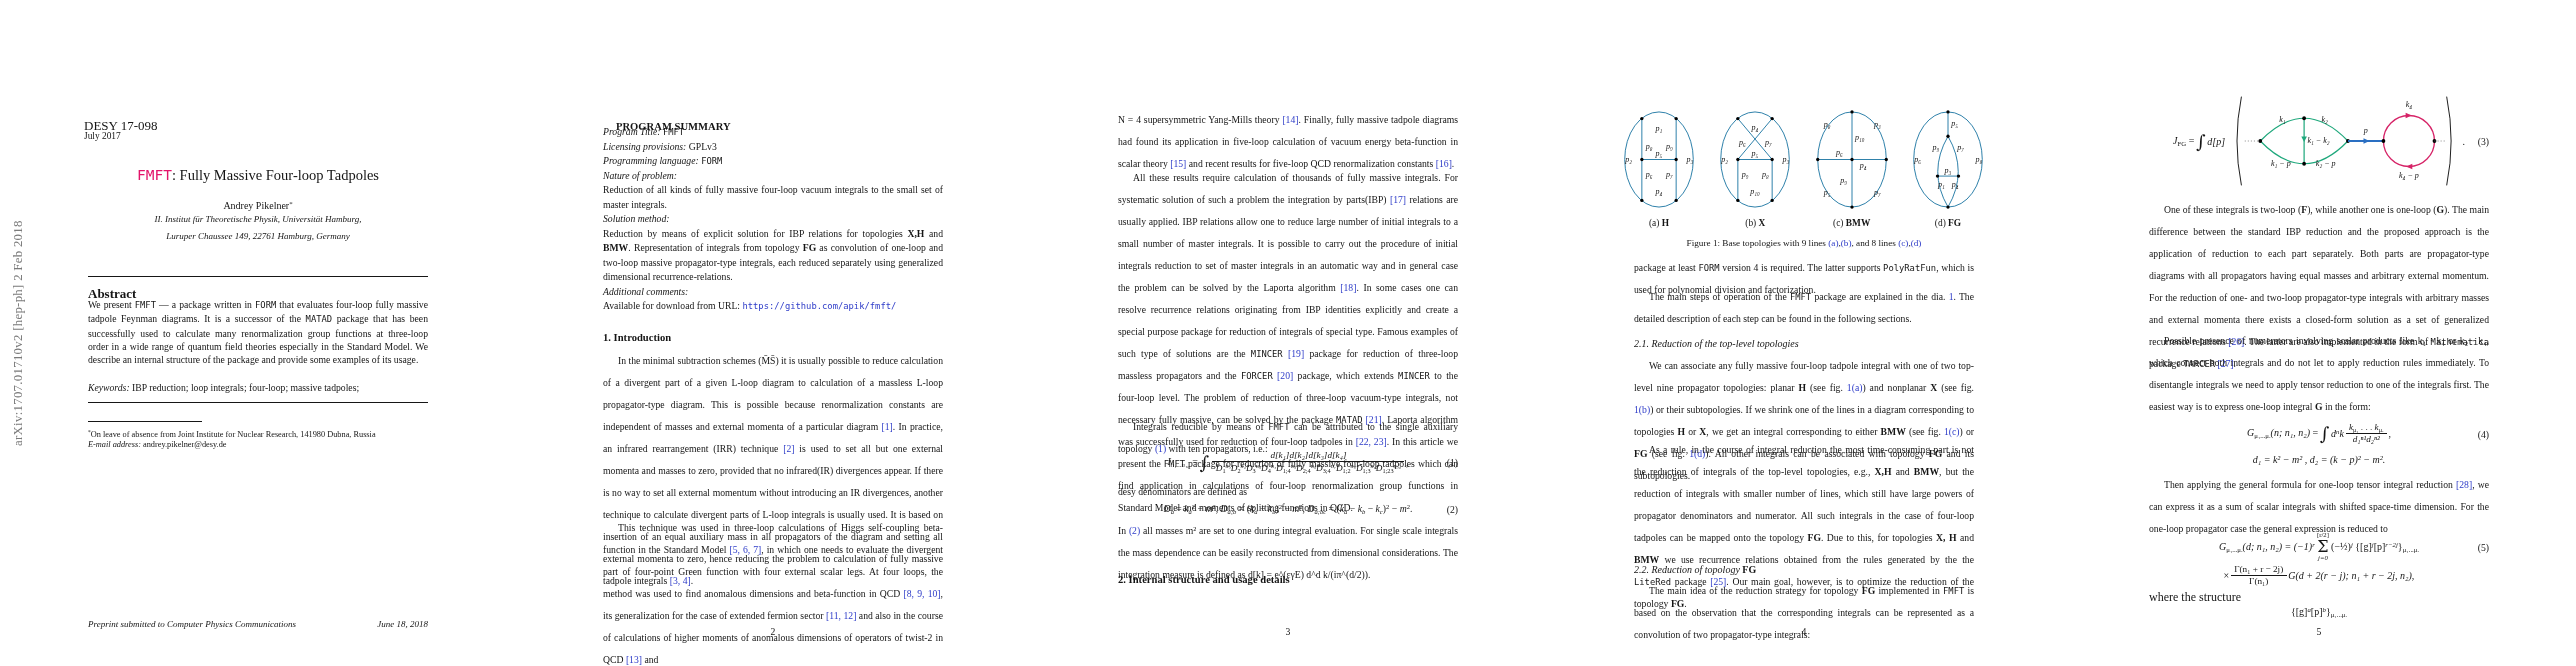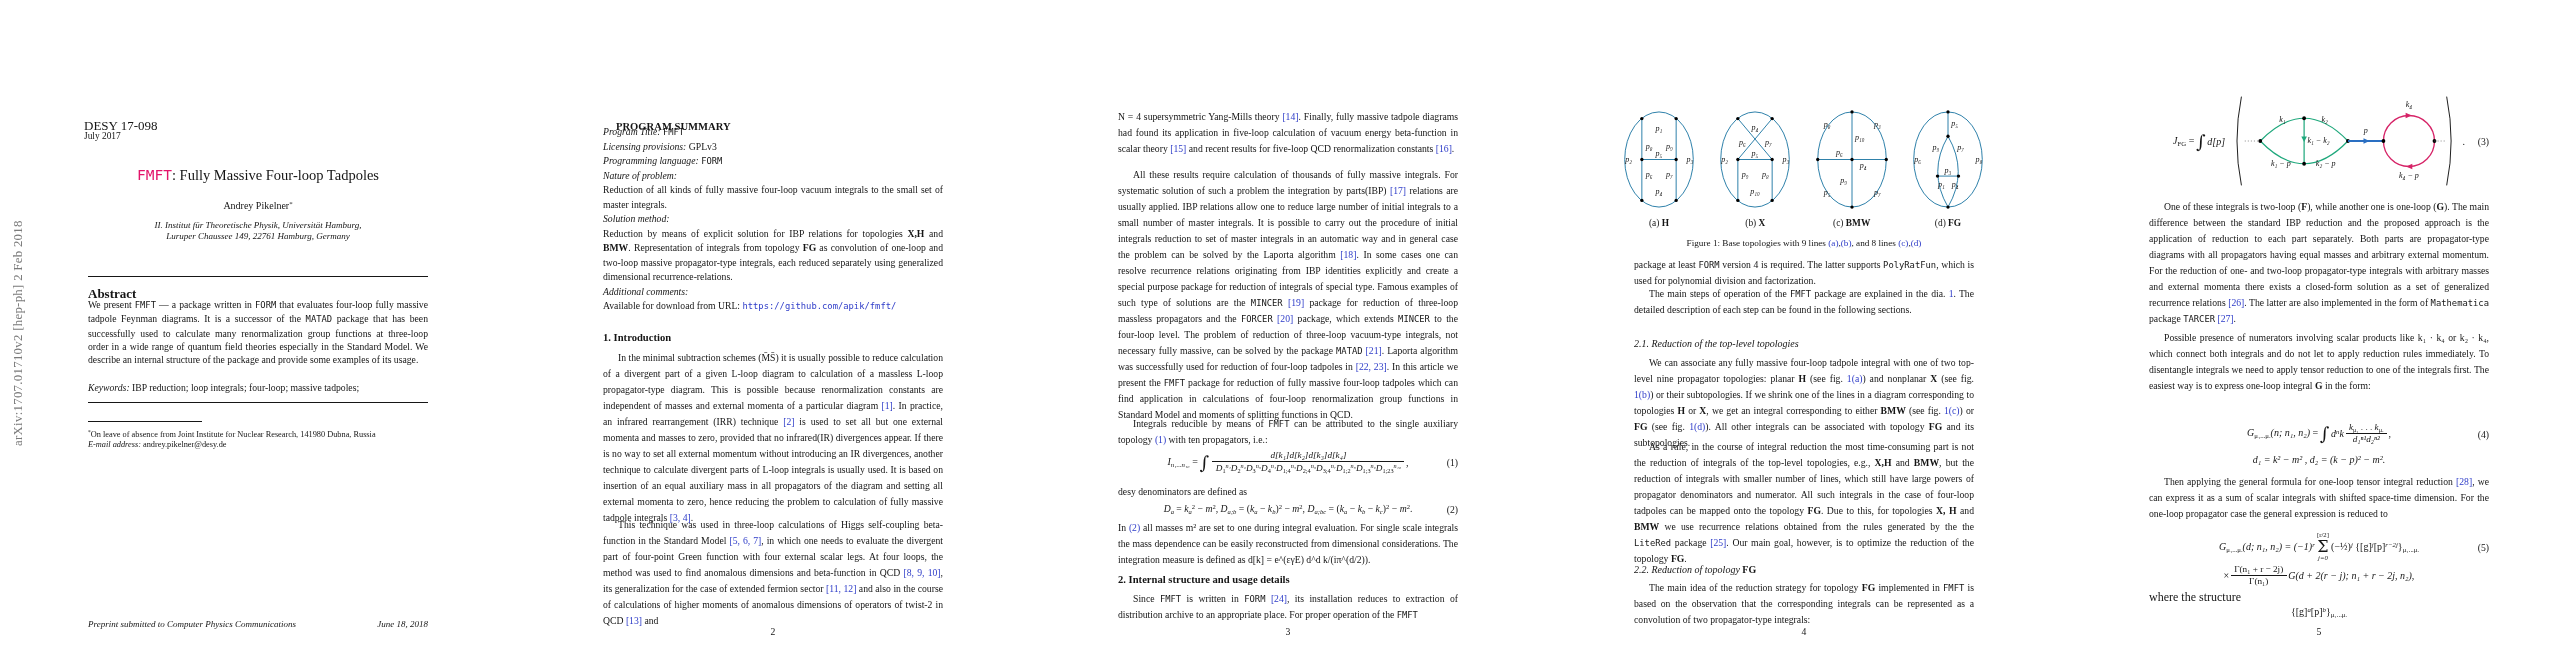--- a/index.html
+++ b/index.html
@@ -2,21 +2,21 @@
 <html lang="en" style="font-size:9px"><head>
 <meta charset="utf-8">
 <style>
   html,body{margin:0;padding:0;background:#fff;}
   .canvas{position:relative;width:2576px;height:667px;background:#fff;overflow:hidden;
           font-family:"Liberation Serif","DejaVu Serif",serif;color:#151515;}
   .page{position:absolute;top:0;width:515px;height:667px;background:#fff;}
   .pg1{left:0}.pg2{left:515px}.pg3{left:1030px}.pg4{left:1546px}.pg5{left:2061px}
   .abs{position:absolute;}
   .blk{position:absolute;left:88px;width:340px;}
-  .just{text-align:justify;font-size:9.7px;line-height:16px;}
+  .just{text-align:justify;font-size:9.7px;line-height:22px;}
   .ind{text-indent:15px;}
   .ctr{text-align:center;}
   p{margin:0;}
   .it{font-style:italic;}
   .b{font-weight:bold;}
   .mono{font-family:"DejaVu Sans Mono",monospace;font-size:91%;}
   .link{color:#2d3bc8;}
   .sb{font-size:68%;vertical-align:-0.3em;}
   .sp{font-size:68%;vertical-align:0.5em;}
   .edge-line{position:absolute;left:0;top:31px;width:1.1px;height:600px;background:#2e2e2e;}
@@ -65,21 +65,21 @@
 
   <div class="page pg1">
     <div class="arxiv">arXiv:1707.01710v2  [hep-ph]  2 Feb 2018</div>
     <div class="abs" style="left:84px;top:118px;font-size:13px;">DESY 17-098</div>
     <div class="abs" style="left:84px;top:131px;font-size:9.4px;">July 2017</div>
 
     <div class="blk ctr title" style="top:167px;">
       <span class="code">FMFT</span><span>: Fully Massive Four-loop Tadpoles</span>
     </div>
     <div class="blk ctr" style="top:200px;font-size:10px;"><span>Andrey Pikelner</span><span class="sp">*</span></div>
-    <div class="blk ctr it" style="top:220px;font-size:9px;">II. Institut für Theoretische Physik, Universität Hamburg,</div>
+    <div class="blk ctr it" style="top:214px;font-size:9px;">II. Institut für Theoretische Physik, Universität Hamburg,</div>
     <div class="blk ctr it" style="top:231px;font-size:9px;">Luruper Chaussee 149, 22761 Hamburg, Germany</div>
 
     <div class="rule" style="top:276px;"></div>
     <div class="blk" style="top:286px;font-size:13px;font-weight:bold;">Abstract</div>
     <p class="blk just" style="top:298px;line-height:13.3px;">We present <span class="mono">FMFT</span> — a package written in <span class="mono">FORM</span> that evaluates four-loop fully massive tadpole Feynman diagrams. It is a successor of the <span class="mono">MATAD</span> package that has been successfully used to calculate many renormalization group functions at three-loop order in a wide range of quantum field theories especially in the Standard Model. We describe an internal structure of the package and provide some examples of its usage.</p>
     <div class="blk" style="top:382px;font-size:9.7px;"><span class="it">Keywords:  </span><span>IBP reduction; loop integrals; four-loop; massive tadpoles;</span></div>
     <div class="rule" style="top:402px;"></div>
 
     <div class="rule" style="top:421px;width:114px;height:0.7px;"></div>
     <div class="blk fn" style="top:427px;"><span class="sp">*</span><span>On leave of absence from Joint Institute for Nuclear Research, 141980 Dubna, Russia</span></div>
@@ -128,21 +128,20 @@
 
     <div class="blk" style="top:486px;font-size:9.7px;">desy denominators are defined as</div>
 
     <div class="eqflex" style="top:501px;height:16.7px;font-size:9.7px;">
       <span><span class="it">D</span><span class="sb it">a</span><span> = </span><span class="it">k</span><span class="sb it">a</span><span class="sp">2</span><span> − </span><span class="it">m</span><span class="sp">2</span><span>,   </span><span class="it">D</span><span class="sb it">a;b</span><span> = (</span><span class="it">k</span><span class="sb it">a</span><span> − </span><span class="it">k</span><span class="sb it">b</span><span>)</span><span class="sp">2</span><span> − </span><span class="it">m</span><span class="sp">2</span><span>,   </span><span class="it">D</span><span class="sb it">a;bc</span><span> = (</span><span class="it">k</span><span class="sb it">a</span><span> − </span><span class="it">k</span><span class="sb it">b</span><span> − </span><span class="it">k</span><span class="sb it">c</span><span>)</span><span class="sp">2</span><span> − </span><span class="it">m</span><span class="sp">2</span><span>.</span></span>
       <span class="eqnum">(2)</span>
     </div>
 
     <p class="blk just" style="top:520px;">In <span class="link">(2)</span> all masses m² are set to one during integral evaluation. For single scale integrals the mass dependence can be easily reconstructed from dimensional considerations. The integration measure is defined as d[k] = e^(εγE) d^d k/(iπ^(d/2)).</p>
     <div class="blk h1" style="top:574px;">2. Internal structure and usage details</div>
-    <p class="blk just ind" style="top:591px;">Since <span class="mono">FMFT</span> is written in <span class="mono">FORM</span> <span class="link">[24]</span>, its installation reduces to extraction of distribution archive to an appropriate place. For proper operation of the <span class="mono">FMFT</span></p>
     <div class="pagenum">3</div>
   </div>
 
   <div class="page pg4">
     <div class="figrow">
 
       <div class="diag">
         <svg viewBox="0 0 170 200" width="94" height="111">
           <ellipse class="figstroke" cx="85" cy="100" rx="62" ry="86"></ellipse>
           <line class="figstroke" x1="54" y1="26" x2="54" y2="174"></line>

